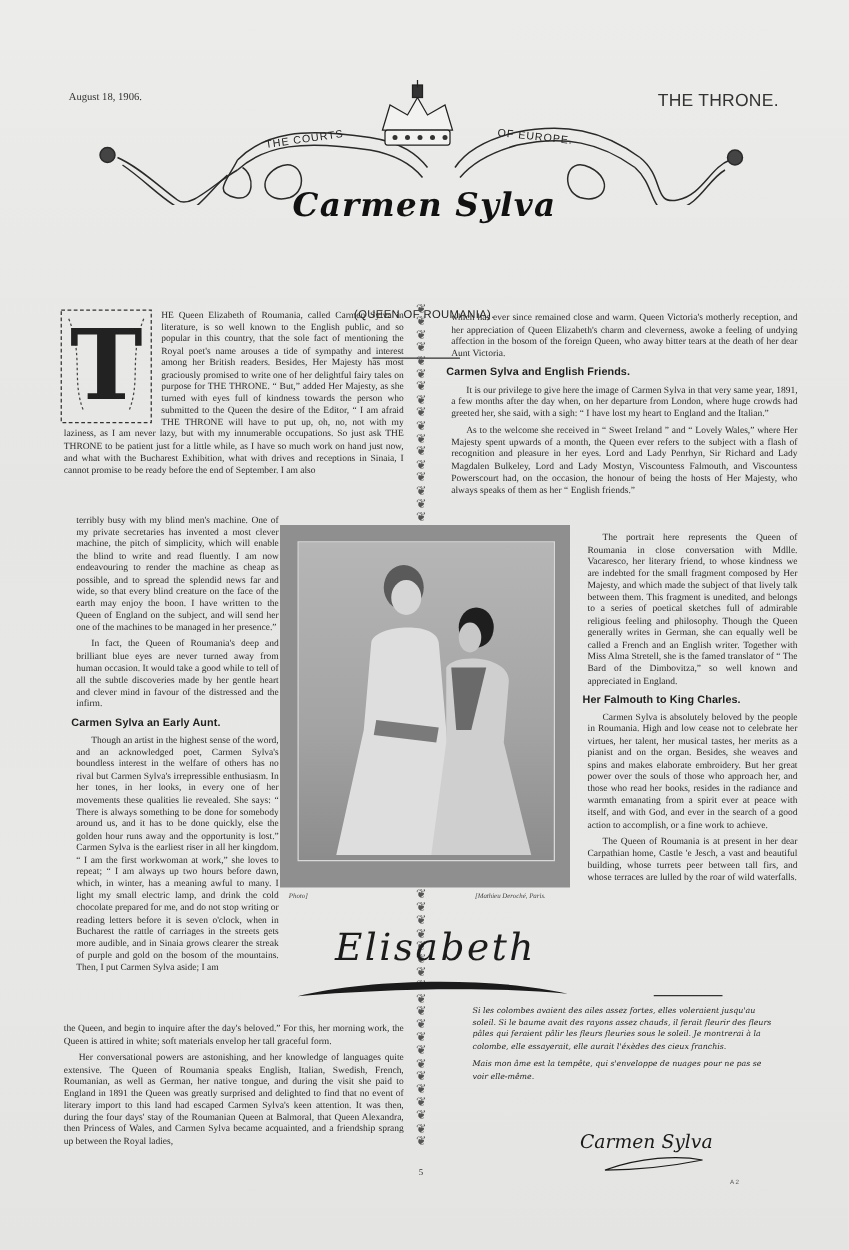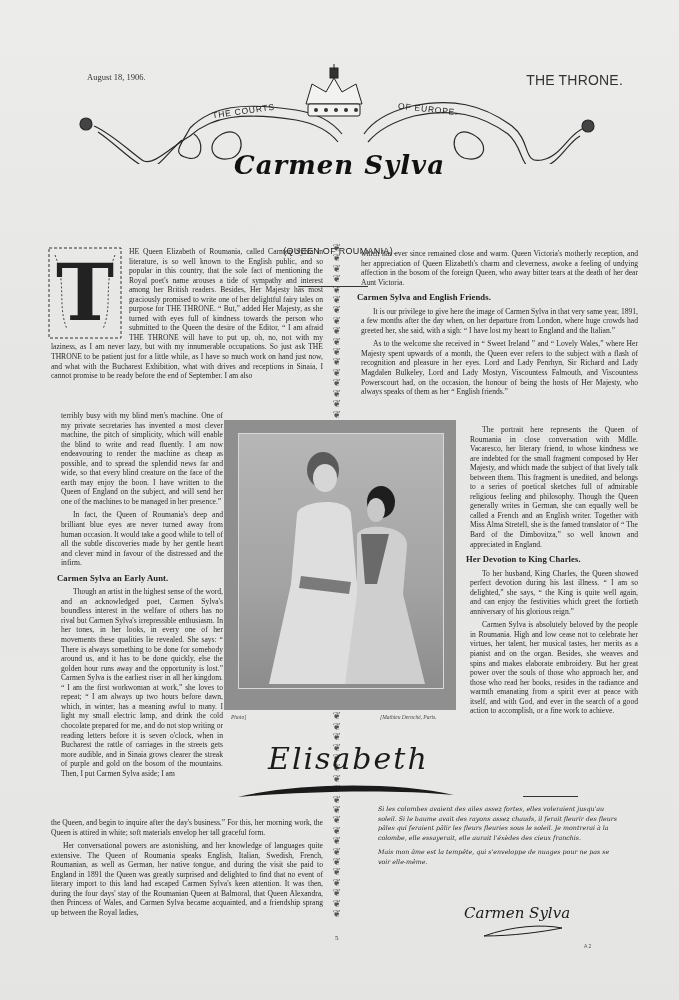--- a/index.html
+++ b/index.html
@@ -8,21 +8,21 @@
     background: #e9e9e8;
     font-family: "DejaVu Serif", serif;
     color: #262626;
     position: relative;
   }
   .page {
     position: absolute; left: 0; top: 0; width: 679px; height: 1000px;
     background: linear-gradient(180deg, #ececeb 0%, #e6e6e5 40%, #e8e8e7 70%, #e4e4e3 100%);
   }
   .running { position: absolute; top: 72px; font-size: 8px; color: #333; }
-  .running.left { left: 55px; font-family: "Liberation Serif", serif; font-size: 8.5px; margin-left: 32px; }
+  .running.left { left: 55px; font-family: "Liberation Serif", serif; font-size: 8.5px; }
   .running.right { right: 56px; font-family: "Liberation Sans", sans-serif; font-size: 14px; letter-spacing: 0.2px; }
 
   .banner { position: absolute; left: 72px; top: 64px; width: 526px; height: 160px; }
   .banner svg { position: absolute; left: 0; top: 0; }
   .banner .ribbon-label {
     position: absolute; font-family: "Liberation Sans", sans-serif; font-size: 8.5px;
     letter-spacing: 0.8px; color: #222;
   }
   .title {
     position: absolute; left: 0; width: 679px; top: 150px; text-align: center;
@@ -32,21 +32,21 @@
   .subtitle {
     position: absolute; left: 0; width: 679px; top: 246px; text-align: center;
     font-family: "Liberation Sans", sans-serif; font-size: 9px; color: #222; letter-spacing: 0.3px;
   }
   .title-rule { position: absolute; left: 298px; top: 286px; width: 70px; height: 1px; background: #333; }
 
   .col { position: absolute; font-size: 7.6px; line-height: 9.55px; text-align: justify; color: #2a2a2a; font-family: "Liberation Serif", serif; }
   .col p { margin: 4px; text-indent: 12px; }
   .col p.noindent { text-indent: 0; }
   .col h3 {
-    margin: 6px 0 2px 0; font-family: Liberation Serif, serif; font-size: 8.6px; font-weight: bold;
+    margin: 6px 0 2px 0; font-family: Liberation Sans, sans-serif; font-size: 8.6px; font-weight: bold;
     color: #1e1e1e; letter-spacing: 0.1px;
   }
 
   .dropcap {
     float: left; width: 76px; height: 96px; margin: 2px 6px 0 0; position: relative;
   }
   .dropcap .letter {
     position: absolute; left: 0; top: 0; width: 76px; height: 96px; text-align: center;
     font-family: "DejaVu Serif", serif; font-size: 78px; line-height: 96px; font-weight: bold; color: #222;
   }
@@ -141,21 +141,21 @@
   </div>
 
   <div class="col" style="left:57px; top:407px; width:170px;">
     <p class="noindent">terribly busy with my blind men's machine. One of my private secretaries has invented a most clever machine, the pitch of simplicity, which will enable the blind to write and read fluently. I am now endeavouring to render the machine as cheap as possible, and to spread the splendid news far and wide, so that every blind creature on the face of the earth may enjoy the boon. I have written to the Queen of England on the subject, and will send her one of the machines to be managed in her presence.”</p>
     <p>In fact, the Queen of Roumania's deep and brilliant blue eyes are never turned away from human occasion. It would take a good while to tell of all the subtle discoveries made by her gentle heart and clever mind in favour of the distressed and the infirm.</p>
     <h3>Carmen Sylva an Early Aunt.</h3>
     <p>Though an artist in the highest sense of the word, and an acknowledged poet, Carmen Sylva's boundless interest in the welfare of others has no rival but Carmen Sylva's irrepressible enthusiasm. In her tones, in her looks, in every one of her movements these qualities lie revealed. She says: “ There is always something to be done for somebody around us, and it has to be done quickly, else the golden hour runs away and the opportunity is lost.” Carmen Sylva is the earliest riser in all her kingdom. “ I am the first workwoman at work,” she loves to repeat; “ I am always up two hours before dawn, which, in winter, has a meaning awful to many. I light my small electric lamp, and drink the cold chocolate prepared for me, and do not stop writing or reading letters before it is seven o'clock, when in Bucharest the rattle of carriages in the streets gets more audible, and in Sinaia grows clearer the streak of purple and gold on the bosom of the mountains. Then, I put Carmen Sylva aside; I am</p>
   </div>
 
   <div class="col" style="left:47px; top:814px; width:280px;">
-    <p class="noindent">the Queen, and begin to inquire after the day's business.” For this, her morning work, the Queen is attired in white; soft materials envelop her tall graceful form.</p>
+    <p class="noindent">the Queen, and begin to inquire after the day's beloved.” For this, her morning work, the Queen is attired in white; soft materials envelop her tall graceful form.</p>
     <p>Her conversational powers are astonishing, and her knowledge of languages quite extensive. The Queen of Roumania speaks English, Italian, Swedish, French, Roumanian, as well as German, her native tongue, and during the visit she paid to England in 1891 the Queen was greatly surprised and delighted to find that no event of literary import to this land had escaped Carmen Sylva's keen attention. It was then, during the four days' stay of the Roumanian Queen at Balmoral, that Queen Alexandra, then Princess of Wales, and Carmen Sylva became acquainted, and a friendship sprang up between the Royal ladies,</p>
   </div>
 
   <div class="divider-col">
     <span>❦</span>
       <span>❦</span>
       <span>❦</span>
       <span>❦</span>
       <span>❦</span>
       <span>❦</span>
@@ -222,23 +222,23 @@
 
   <div class="col" style="left:357px; top:245px; width:285px;">
     <p class="noindent">which has ever since remained close and warm. Queen Victoria's motherly reception, and her appreciation of Queen Elizabeth's charm and cleverness, awoke a feeling of undying affection in the bosom of the foreign Queen, who away bitter tears at the death of her dear Aunt Victoria.</p>
     <h3>Carmen Sylva and English Friends.</h3>
     <p>It is our privilege to give here the image of Carmen Sylva in that very same year, 1891, a few months after the day when, on her departure from London, where huge crowds had greeted her, she said, with a sigh: “ I have lost my heart to England and the Italian.”</p>
     <p>As to the welcome she received in “ Sweet Ireland ” and “ Lovely Wales,” where Her Majesty spent upwards of a month, the Queen ever refers to the subject with a flash of recognition and pleasure in her eyes. Lord and Lady Penrhyn, Sir Richard and Lady Magdalen Bulkeley, Lord and Lady Mostyn, Viscountess Falmouth, and Viscountess Powerscourt had, on the occasion, the honour of being the hosts of Her Majesty, who always speaks of them as her “ English friends.”</p>
   </div>
 
   <div class="col" style="left:466px; top:421px; width:176px;">
     <p>The portrait here represents the Queen of Roumania in close conversation with Mdlle. Vacaresco, her literary friend, to whose kindness we are indebted for the small fragment composed by Her Majesty, and which made the subject of that lively talk between them. This fragment is unedited, and belongs to a series of poetical sketches full of admirable religious feeling and philosophy. Though the Queen generally writes in German, she can equally well be called a French and an English writer. Together with Miss Alma Stretell, she is the famed translator of “ The Bard of the Dimbovitza,” so well known and appreciated in England.</p>
-    <h3>Her Devotion to King Charles.</h3>
-    <p>To her husband, King Charles, the Queen showed perfect devotion during his last illness. “ I am so delighted,” she says, “ the King is quite well again, and can enjoy the festivities which greet the fortieth anniversary of his glorious reign.”</p>
+    <h3>Her Falmouth to King Charles.</h3>
     <p>Carmen Sylva is absolutely beloved by the people in Roumania. High and low cease not to celebrate her virtues, her talent, her musical tastes, her merits as a pianist and on the organ. Besides, she weaves and spins and makes elaborate embroidery. But her great power over the souls of those who approach her, and those who read her books, resides in the radiance and warmth emanating from a spirit ever at peace with itself, and with God, and ever in the search of a good action to accomplish, or a fine work to achieve.</p>
+    <p>The Queen of Roumania is at present in her dear Carpathian home, Castle 'e Jesch, a vast and beautiful building, whose turrets peer between tall firs, and whose terraces are lulled by the roar of wild waterfalls.</p>
   </div>
 
   <div class="photo-wrap">
     <div class="photo-inner">
       <svg width="204" height="254" viewBox="0 0 204 254">
 
         <ellipse cx="84" cy="36" rx="16" ry="18" fill="#5a5a5a"></ellipse>
         <ellipse cx="86" cy="44" rx="12" ry="14" fill="#d6d6d6"></ellipse>
         <path d="M58 80 C 60 66, 110 62, 112 80 L 118 150 L 126 250 L 30 250 L 52 150 Z" fill="#dedede"></path>
         <path d="M62 142 L 112 148 L 110 160 L 60 154 Z" fill="#7a7a7a"></path>

